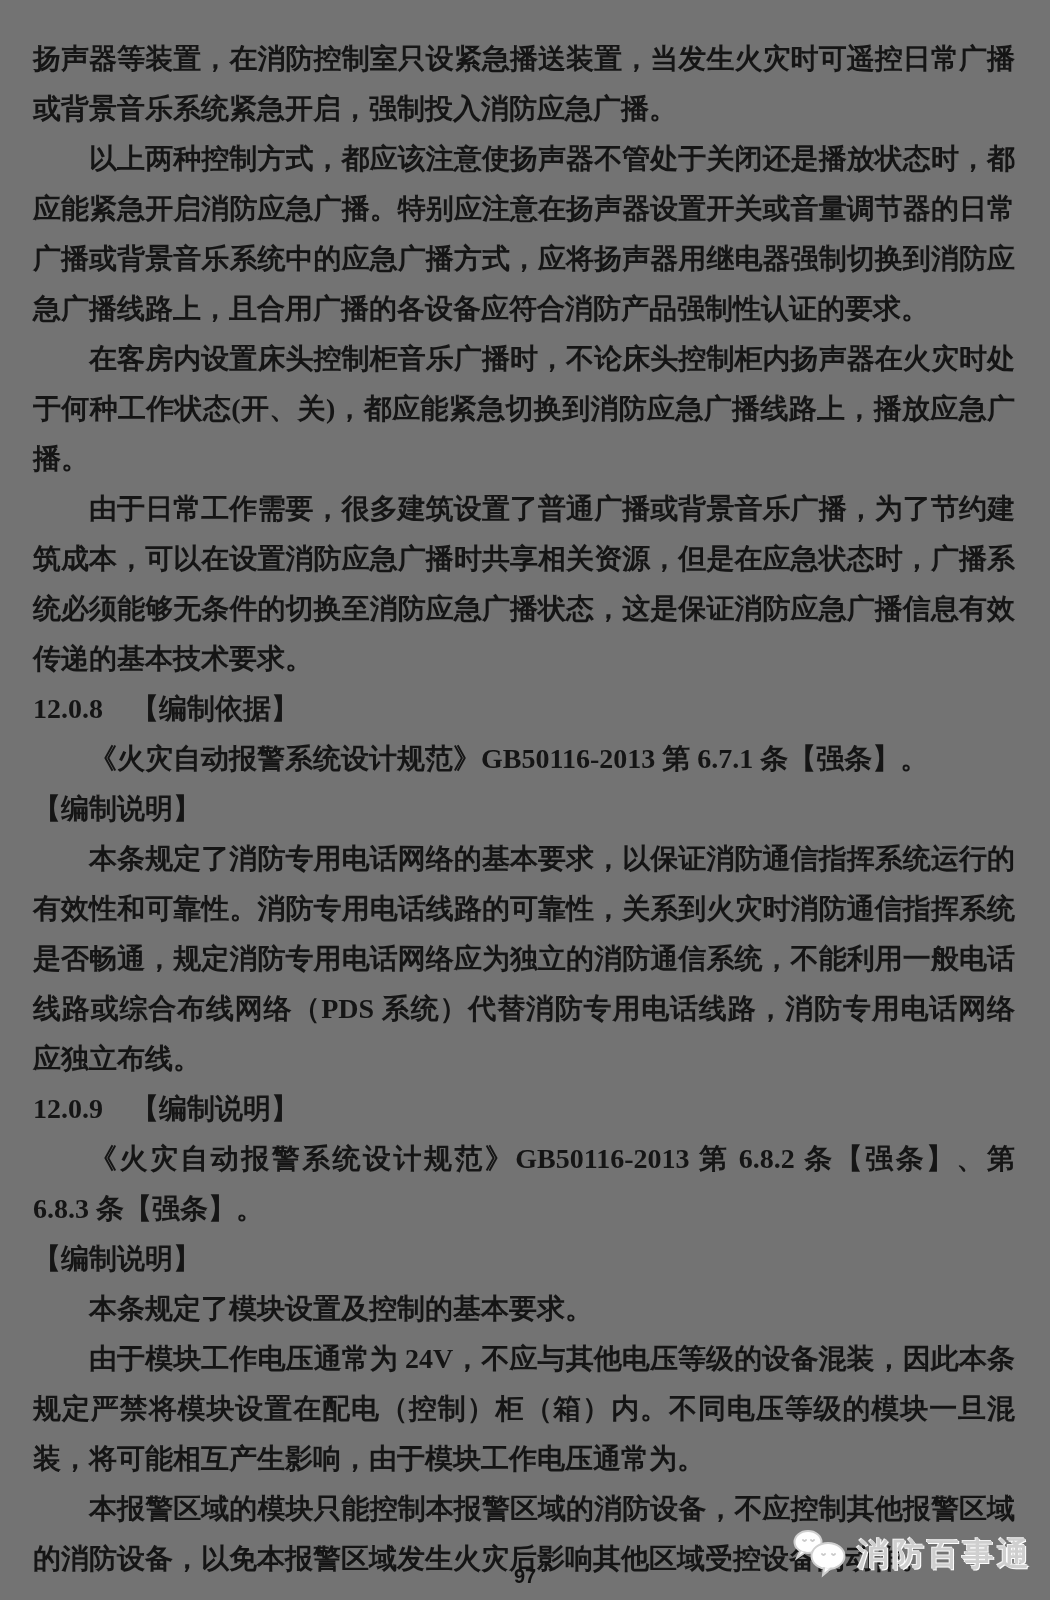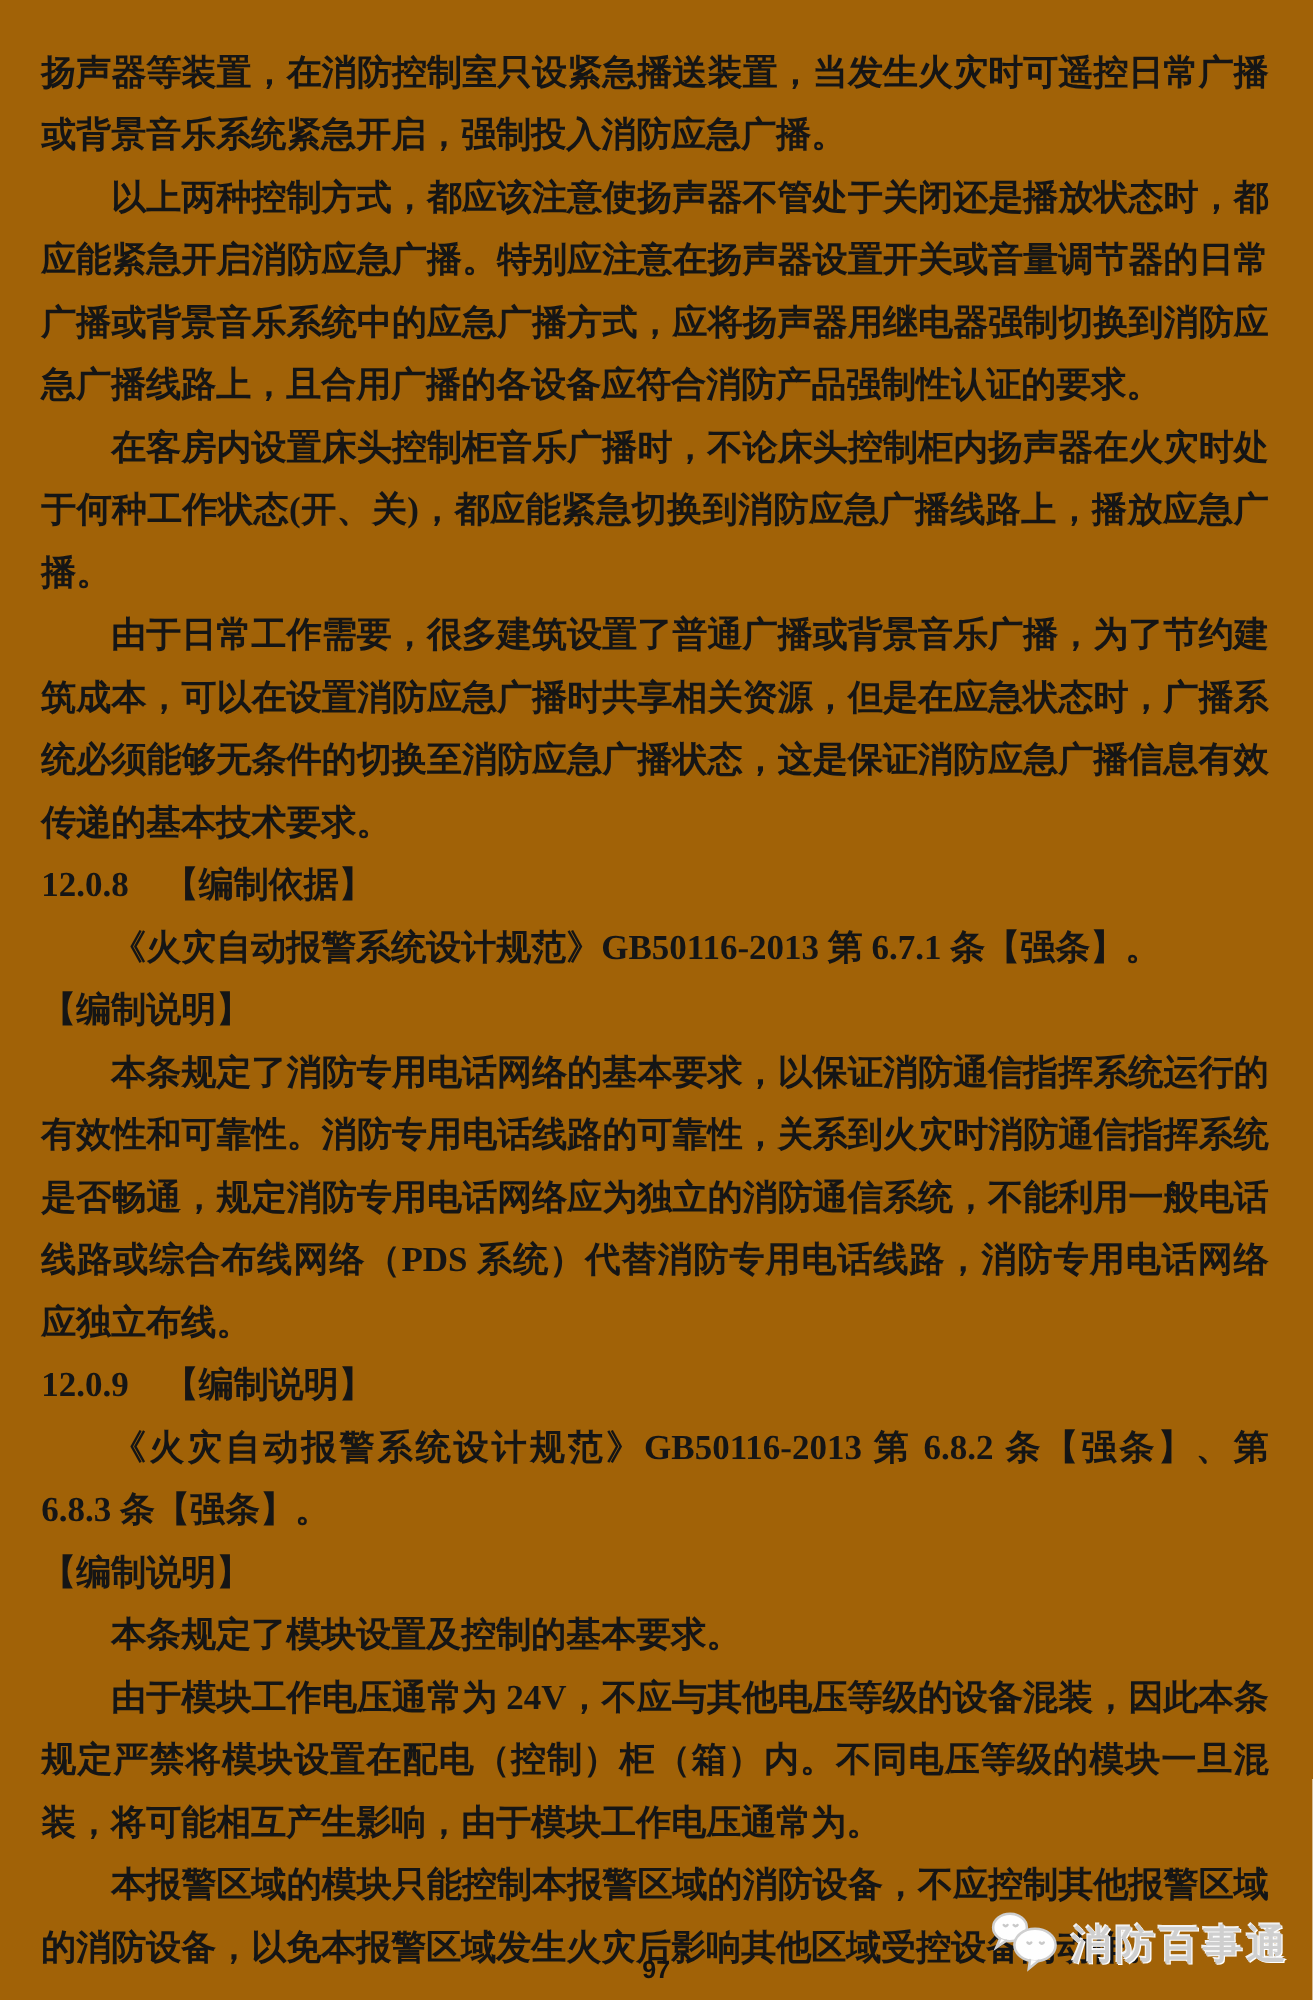--- a/index.html
+++ b/index.html
@@ -4,21 +4,21 @@
 <style>
   html, body {
     margin: 0;
     padding: 0;
     background: #ffffff;
   }
   .page {
     position: relative;
     width: 1050px;
     height: 1600px;
-    background: #a16207;
+    background: #737373;
     overflow: hidden;
     font-family: "Liberation Serif", "DejaVu Serif", serif;
   }
   .doc-body {
     position: absolute;
     left: 33px;
     top: 34px;
     width: 982px;
   }
   p.para {

